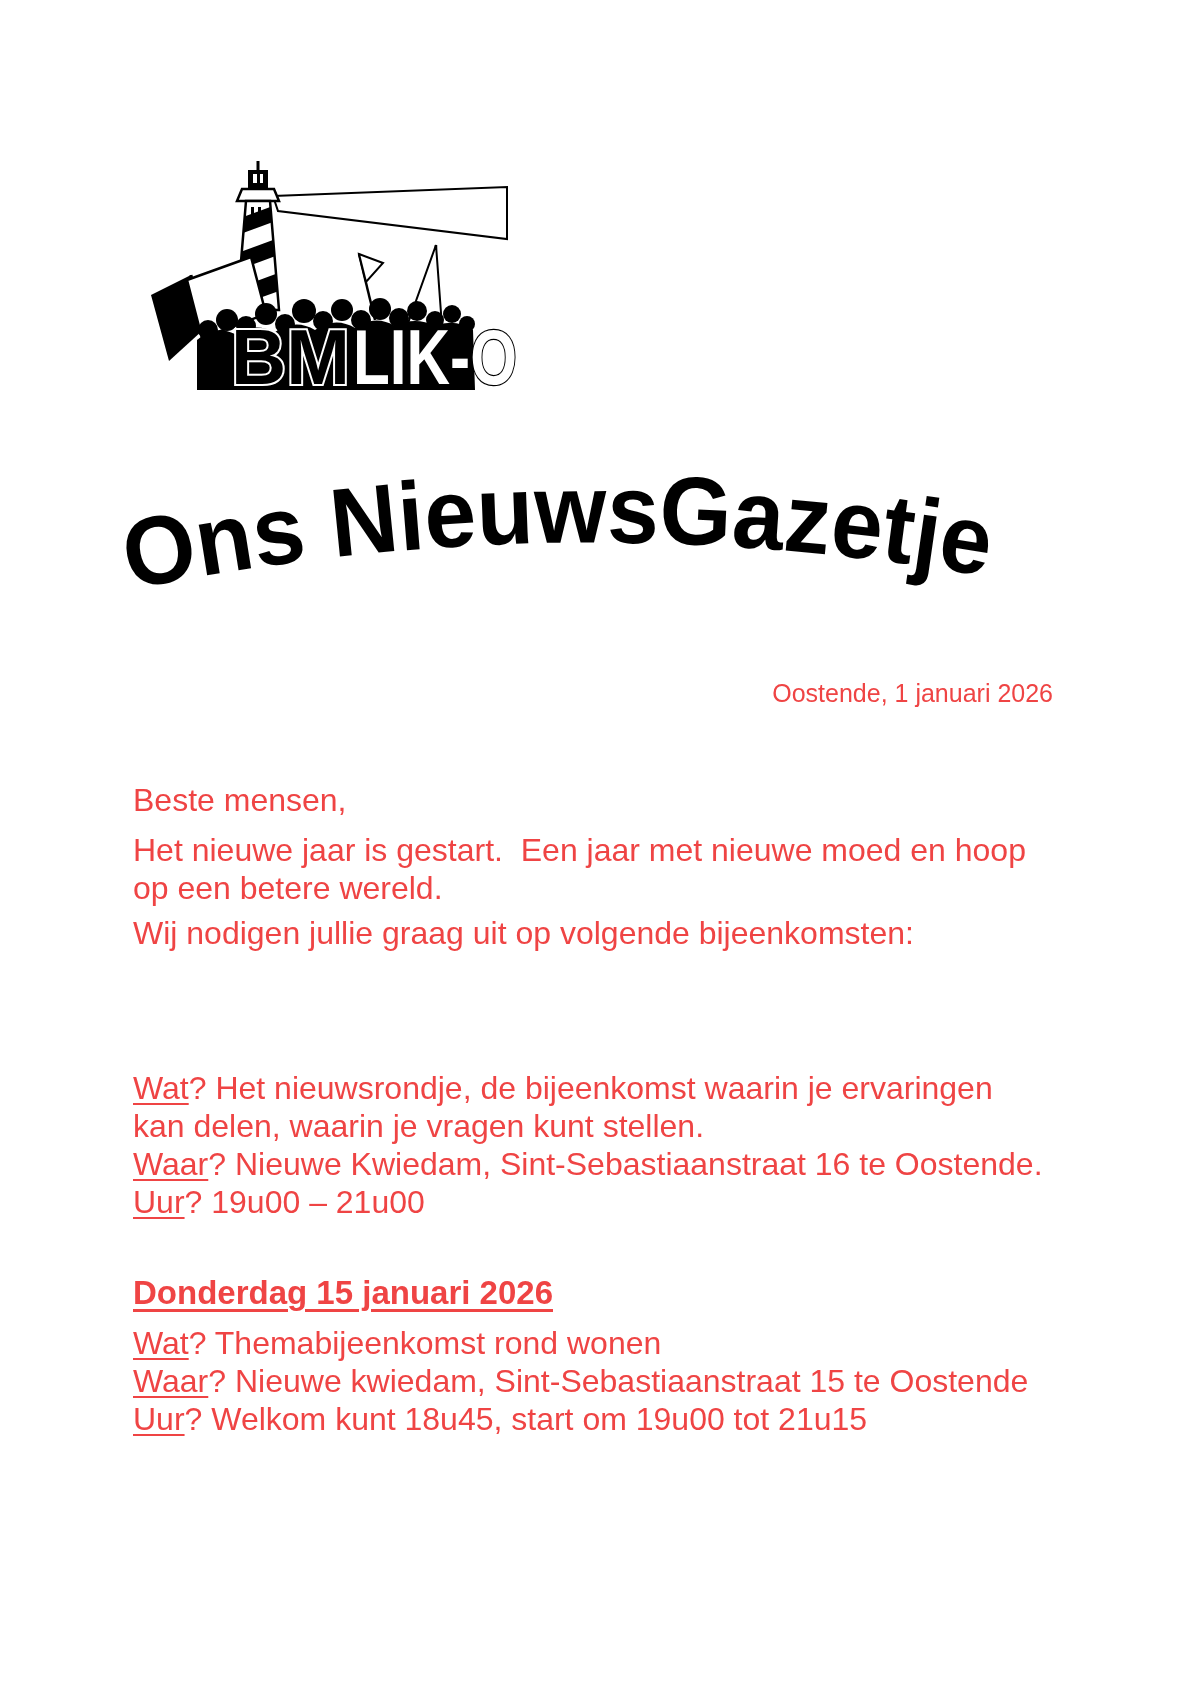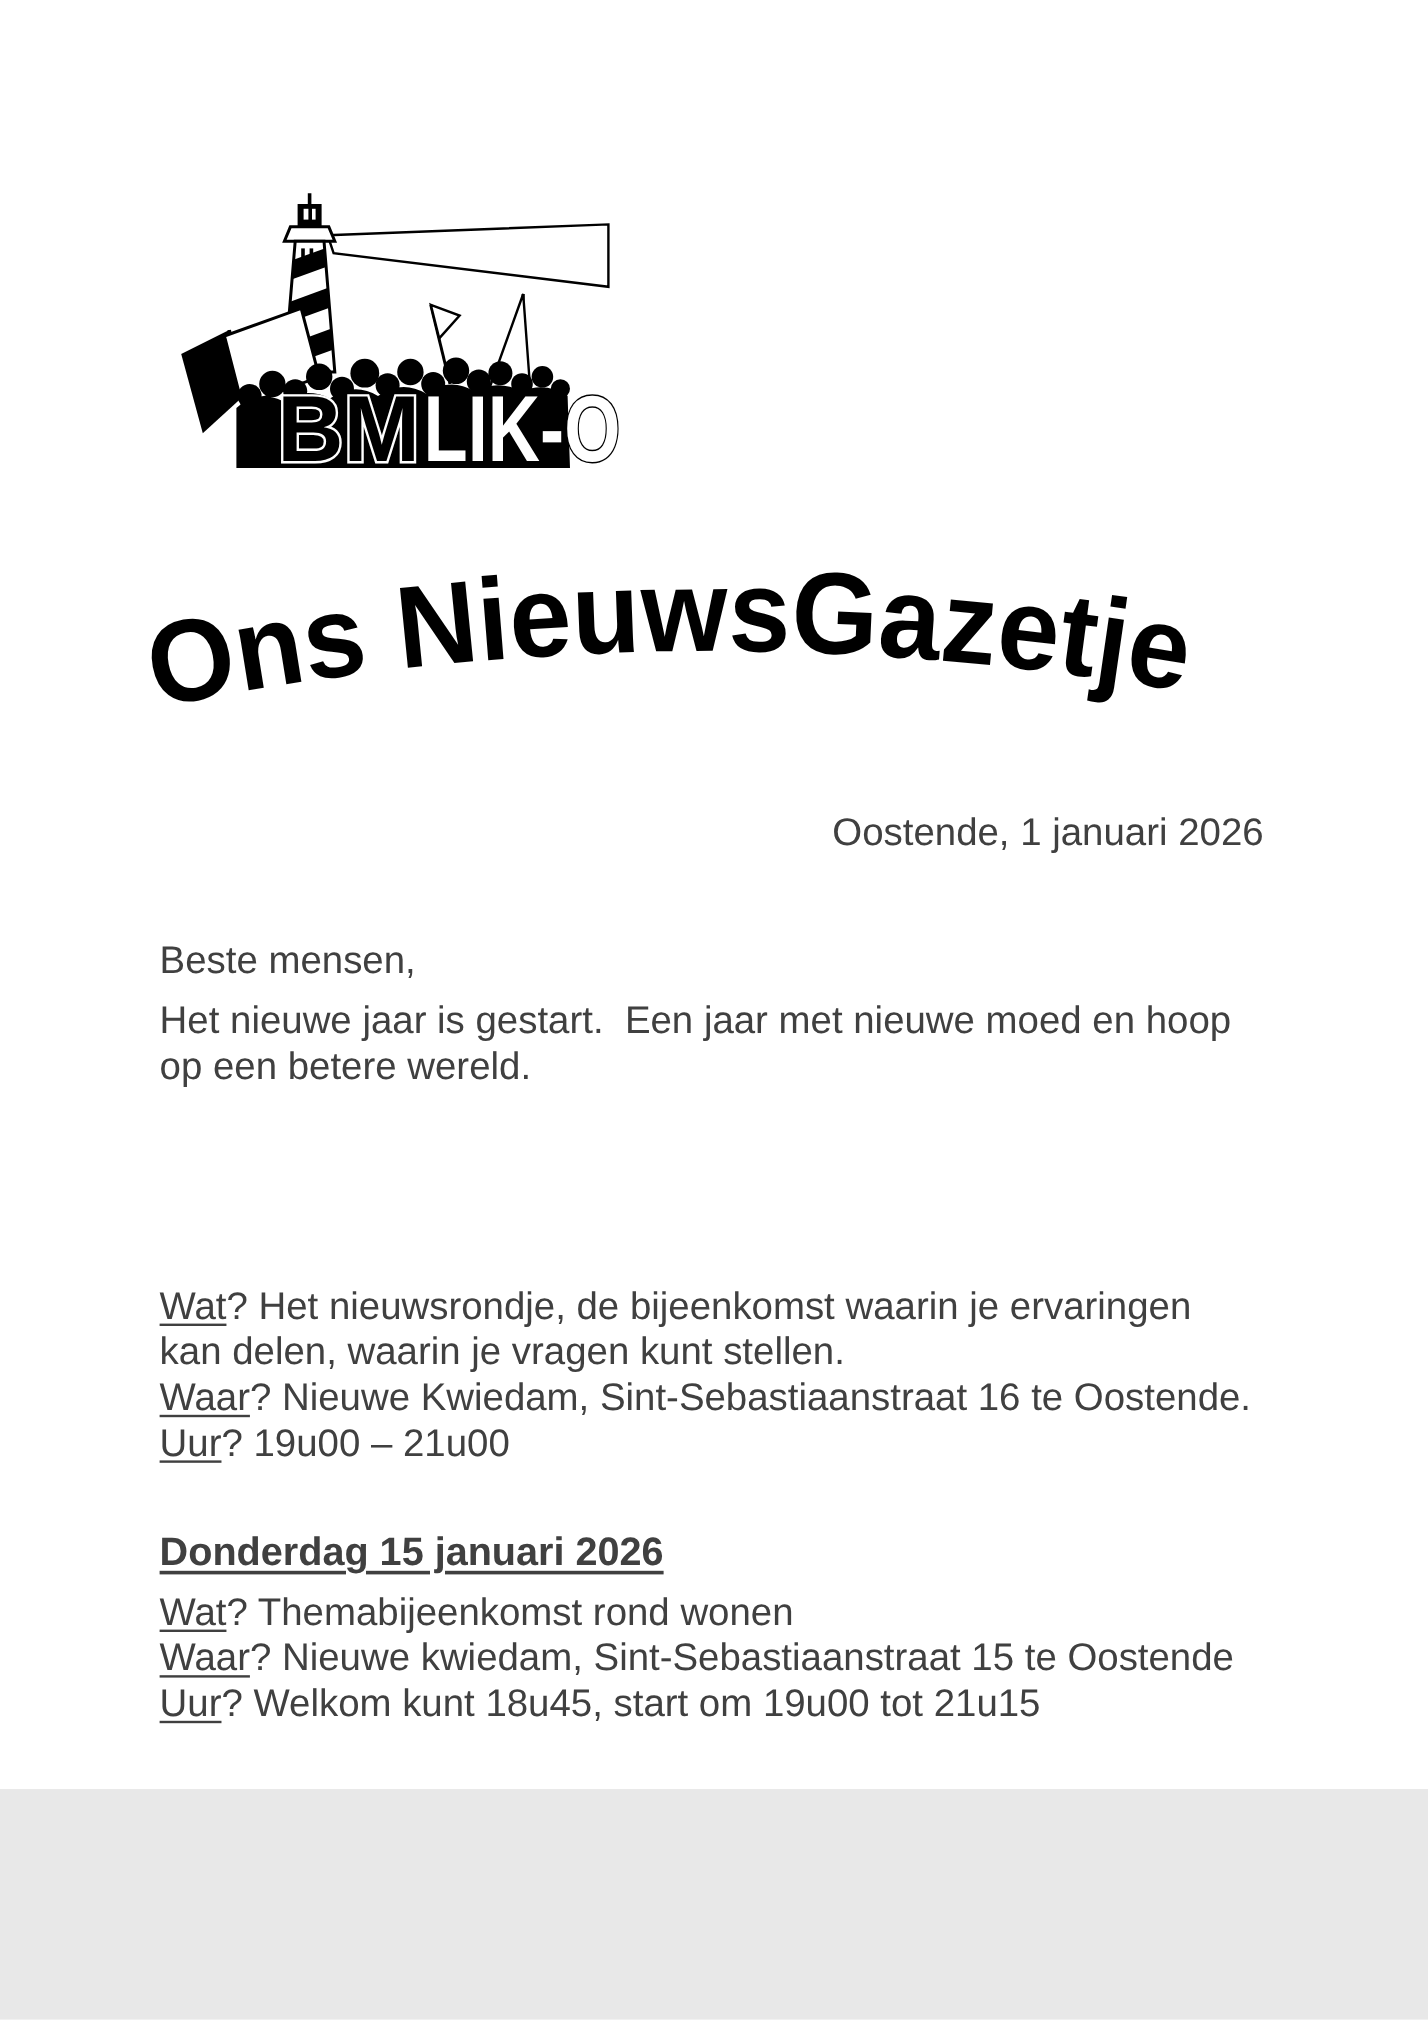--- a/index.html
+++ b/index.html
@@ -1,31 +1,31 @@
 <!DOCTYPE html>
 <html><head>
 <meta charset="utf-8">
 <style>
   html,body { margin:0; padding:0; background:#e8e8e8; }
   .page {
     position:relative;
-    width:1190px; height:1491px;
+    width:1190px; height:1683px;
     margin:0 auto;
     background:#ffffff;
-    color:#404040;
+    color:#ef4444;
     font-family:"Liberation Sans","DejaVu Sans",sans-serif;
     overflow:hidden;
   }
   .logo-wrap  { position:absolute; left:145px; top:158px; width:380px; height:232px; }
   .title-wrap { position:absolute; left:110px; top:423px; width:900px; height:185px; }
   .title-wrap svg { overflow:visible; }
 
   .dateline {
     position:absolute; left:133px; top:674px; width:920px;
-    text-align:right; font-size:32px; line-height:38px;
+    text-align:right; font-size:25px; line-height:38px;
   }
   .txt {
     position:absolute; left:133px; width:920px;
     font-size:32px; line-height:38px; white-space:pre-wrap;
   }
   .greeting { top:781px; }
   .para1    { top:831px; }
   .para2    { top:914px; }
 
   .heading {
@@ -122,20 +122,21 @@
       <text font-family="Liberation Sans, DejaVu Sans, sans-serif" font-size="97" font-weight="bold" fill="#000000" textLength="862" lengthAdjust="spacingAndGlyphs">
         <textPath href="#title-arc" startOffset="6">Ons NieuwsGazetje</textPath>
       </text>
     </svg>
   </div>
 
   <div class="dateline">Oostende, 1 januari 2026</div>
 
   <div class="txt para1">Het nieuwe jaar is gestart.  Een jaar met nieuwe moed en hoop op een betere wereld.</div>
   <div class="txt greeting">Beste mensen,</div>
+  <div class="txt para2">Wij nodigen jullie graag uit op volgende bijeenkomsten:</div>
 
   <div class="event-lines e1">
     <div><span class="lbl">Wat</span><span>? Het nieuwsrondje, de bijeenkomst waarin je ervaringen kan delen, waarin je vragen kunt stellen.</span></div>
     <div><span class="lbl">Waar</span><span>? Nieuwe Kwiedam, Sint-Sebastiaanstraat 16 te Oostende.</span></div>
     <div><span class="lbl">Uur</span><span>? 19u00 – 21u00</span></div>
   </div>
 
   <div class="heading h2">Donderdag 15 januari 2026</div>
   <div class="event-lines e2">
     <div><span class="lbl">Wat</span><span>? Themabijeenkomst rond wonen</span></div>

